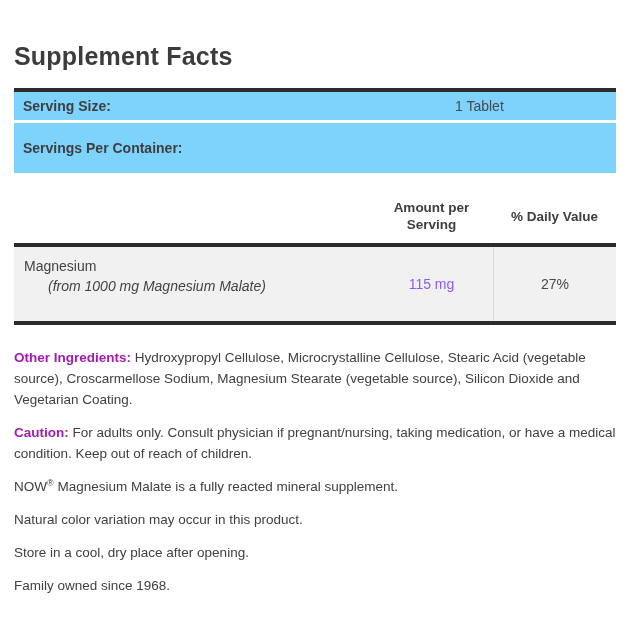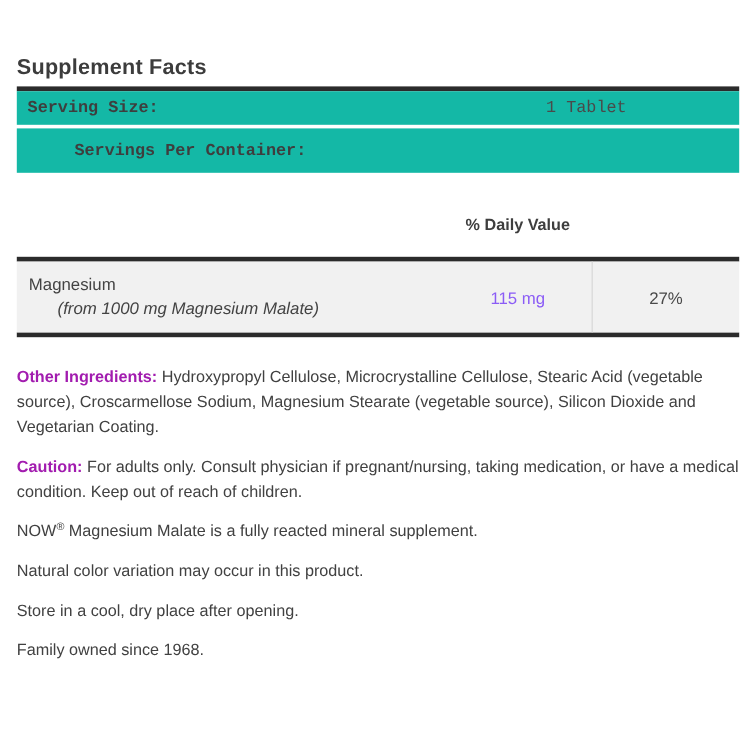--- a/index.html
+++ b/index.html
@@ -8,37 +8,36 @@
     font-family: "Liberation Sans", "DejaVu Sans", sans-serif;
     color: #404040;
     -webkit-font-smoothing: antialiased;
   }
   .label {
     box-sizing: border-box;
     width: 630px; height: 630px;
     padding: 44px 14px 0 14px;
   }
   .panel-title {
-    margin: 0 0 4px 0;
-    font-size: 18px; line-height: 24px;
+    margin: 0 0 20px 0;
+    font-size: 25px; line-height: 24px;
     font-weight: bold; color: #3c3c3c;
     letter-spacing: 0.2px;
   }
   .thick-rule { height: 4px; background: #2b2b2b; }
 
   
   .srow {
     display: grid;
     grid-template-columns: 441px 1fr;
-    background: #14b8a6;
+    background: #7dd3fc;
     align-items: center;
-    font-family: Liberation Mono, monospace;
   }
   .srow-1 { height: 28px; margin-bottom: 3px; }
-  .srow-2 { height: 37px; padding-left: 39px; }
+  .srow-2 { height: 50px; }
   .srow-label { padding-left: 9px; font-weight: bold; font-size: 14px; color: #3e3e3e; }
   .srow-value { font-size: 14px; color: #4a4a4a; }
 
   
   .col-header {
     display: grid;
     grid-template-columns: 356px 123px 123px;
     align-items: center;
     margin-top: 16px;
     height: 54px;
@@ -50,21 +49,21 @@
   .nutrient-table {
     border-top: 4px solid #2b2b2b;
     border-bottom: 4px solid #2b2b2b;
   }
   .nrow {
     display: grid;
     grid-template-columns: 356px 123px 123px;
     background: #f1f1f1;
     min-height: 58px;
   }
-  .n-name { padding: 9px 0 10px 10px; font-size: 14px; line-height: 20px; color: #434343; align-self: center; }
+  .n-name { padding: 9px 0 25px 10px; font-size: 14px; line-height: 20px; color: #434343; align-self: center; }
   .n-detail { padding-left: 24px; font-style: italic; }
   .n-amount { display: flex; align-items: center; justify-content: center; font-size: 14px; color: #8b5cf6; }
   .n-dv { display: flex; align-items: center; justify-content: center; font-size: 14px; color: #4a4a4a; border-left: 1px solid #d8d8d8; }
 
   
   .paras { margin-top: 22px; }
   .paras p {
     margin: 0 0 12px 0;
     font-size: 13.5px; line-height: 21px; color: #414141;
   }
@@ -86,20 +85,24 @@
       <span class="srow-label">Serving Size:</span>
       <span class="srow-value">1 Tablet</span>
     </div>
     <div class="srow srow-2">
       <span class="srow-label">Servings Per Container:</span>
     </div>
   </div>
 
   <div class="col-header">
     <div></div>
+    <div class="ch-amount">
+      <div>Amount per</div>
+      <div>Serving</div>
+    </div>
     <div class="ch-dv">% Daily Value</div>
   </div>
 
   <div class="nutrient-table">
     <div class="nrow">
       <div class="n-name">
         <div>Magnesium</div>
         <div class="n-detail">(from 1000 mg Magnesium Malate)</div>
       </div>
       <div class="n-amount">115 mg</div>

